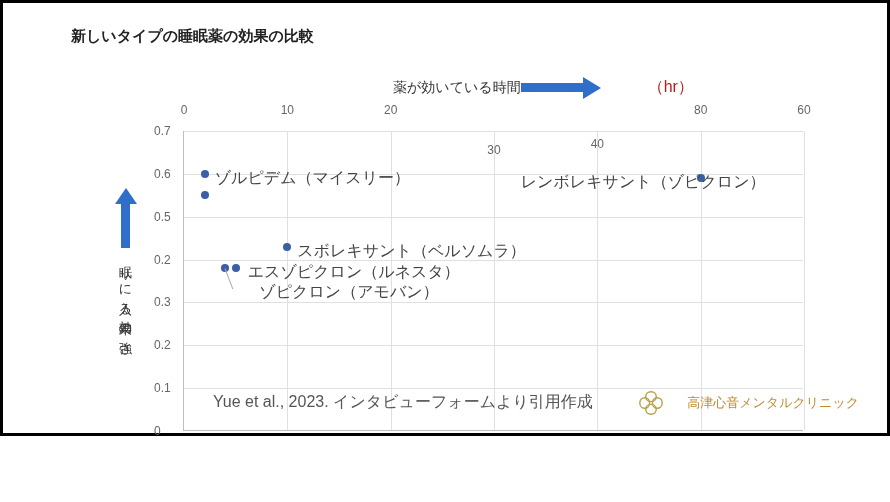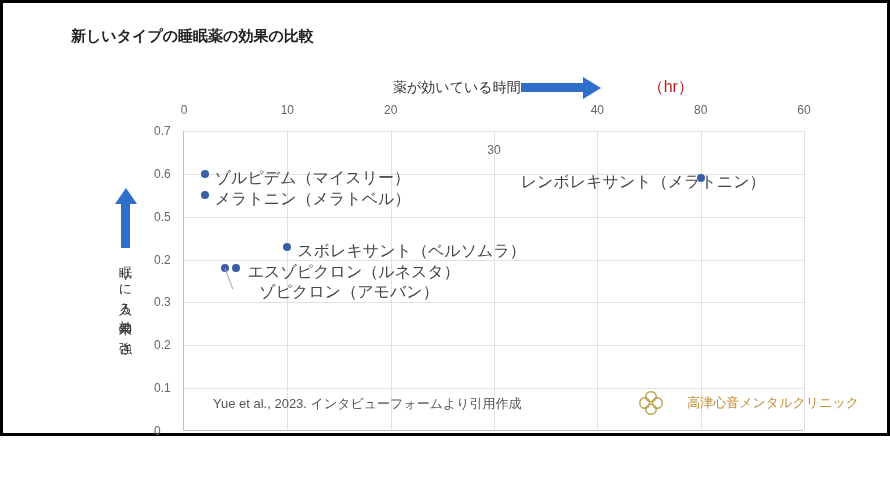--- a/index.html
+++ b/index.html
@@ -145,21 +145,21 @@
     position: absolute;
     background: #aaa;
     height: 1px;
     transform-origin: left center;
   }
   
   .citation {
     position: absolute;
     left: 210px;
     bottom: 20px;
-    font-size: 13px;
+    font-size: 16px;
     color: #555;
   }
   .clinic-block {
     position: absolute;
     right: 28px;
     bottom: 16px;
     display: flex;
     align-items: center;
     gap: 22px;
   }
@@ -192,21 +192,21 @@
 
   <div class="plot" id="plot">
       <div class="tick-x" style="left: 0px;">0</div>
       <div class="gridline-v" style="left: 103.333px;"></div>
       <div class="tick-x" style="left: 103.333px;">10</div>
       <div class="gridline-v" style="left: 206.667px;"></div>
       <div class="tick-x" style="left: 206.667px;">20</div>
       <div class="gridline-v" style="left: 310px;"></div>
       <div class="tick-x" style="left: 310px; margin-top: 40px;">30</div>
       <div class="gridline-v" style="left: 413.333px;"></div>
-      <div class="tick-x" style="left: 413.333px;">40</div>
+      <div class="tick-x" style="left: 413.333px; margin-top: 34px;">40</div>
       <div class="gridline-v" style="left: 516.667px;"></div>
       <div class="tick-x" style="left: 516.667px;">80</div>
       <div class="gridline-v" style="left: 620px;"></div>
       <div class="tick-x" style="left: 620px;">60</div>
       <div class="tick-y" style="top: 300px;">0</div>
       <div class="gridline-h" style="top: 257.143px;"></div>
       <div class="tick-y" style="top: 257.143px;">0.1</div>
       <div class="gridline-h" style="top: 214.286px;"></div>
       <div class="tick-y" style="top: 214.286px;">0.2</div>
       <div class="gridline-h" style="top: 171.429px;"></div>
@@ -215,30 +215,29 @@
       <div class="tick-y" style="top: 128.571px;">0.2</div>
       <div class="gridline-h" style="top: 85.7143px;"></div>
       <div class="tick-y" style="top: 85.7143px;">0.5</div>
       <div class="gridline-h" style="top: 42.8571px;"></div>
       <div class="tick-y" style="top: 42.8571px;">0.6</div>
       <div class="gridline-h" style="top: 0px;"></div>
       <div class="tick-y" style="top: 0px;">0.7</div>
       <div class="point" style="left: 20.6667px; top: 42.8571px;"></div>
       <div class="point-label" style="left: 30.6667px; top: 36.8571px;">ゾルピデム（マイスリー）</div>
       <div class="point" style="left: 20.6667px; top: 64.2857px;"></div>
-      <div class="point-label" style="left: 30.6667px; top: 58.2857px;">メラトニン（メラトベル）</div>
       <div class="point" style="left: 103.333px; top: 115.714px;"></div>
       <div class="point-label" style="left: 113.333px; top: 109.714px;">スボレキサント（ベルソムラ）</div>
       <div class="point" style="left: 51.6667px; top: 137.143px;"></div>
       <div class="point-label" style="left: 63.6667px; top: 131.143px;">エスゾピクロン（ルネスタ）</div>
       <div class="point" style="left: 41.3333px; top: 137.143px;"></div>
       <div class="point-label" style="left: 49.3333px; top: 151.143px; margin-left: 26px;">ゾピクロン（アモバン）</div>
       <div class="leader-line" style="left: 41.3333px; top: 137.143px; width: 22.4722px; transform: rotate(69.1455deg);"></div>
       <div class="point" style="left: 516.667px; top: 47.1429px;"></div>
-      <div class="point-label" style="left: 336.667px; top: 41.1429px;">レンボレキサント（メラトニン）</div>
+      <div class="point-label" style="left: 336.667px; top: 41.1429px;">レンボレキサント（ゾピクロン）</div>
     </div>
 
   <div class="citation">Yue et al., 2023. インタビューフォームより引用作成</div>
 
   <div class="clinic-block">
     <svg class="clinic-logo" viewBox="0 0 40 40">
       <g fill="none" stroke="#b9a14a" stroke-width="2">
         <path d="M20 4 C10 4 10 18 20 18 C30 18 30 4 20 4 Z"></path>
         <path d="M20 36 C10 36 10 22 20 22 C30 22 30 36 20 36 Z"></path>
         <path d="M4 20 C4 10 18 10 18 20 C18 30 4 30 4 20 Z"></path>

